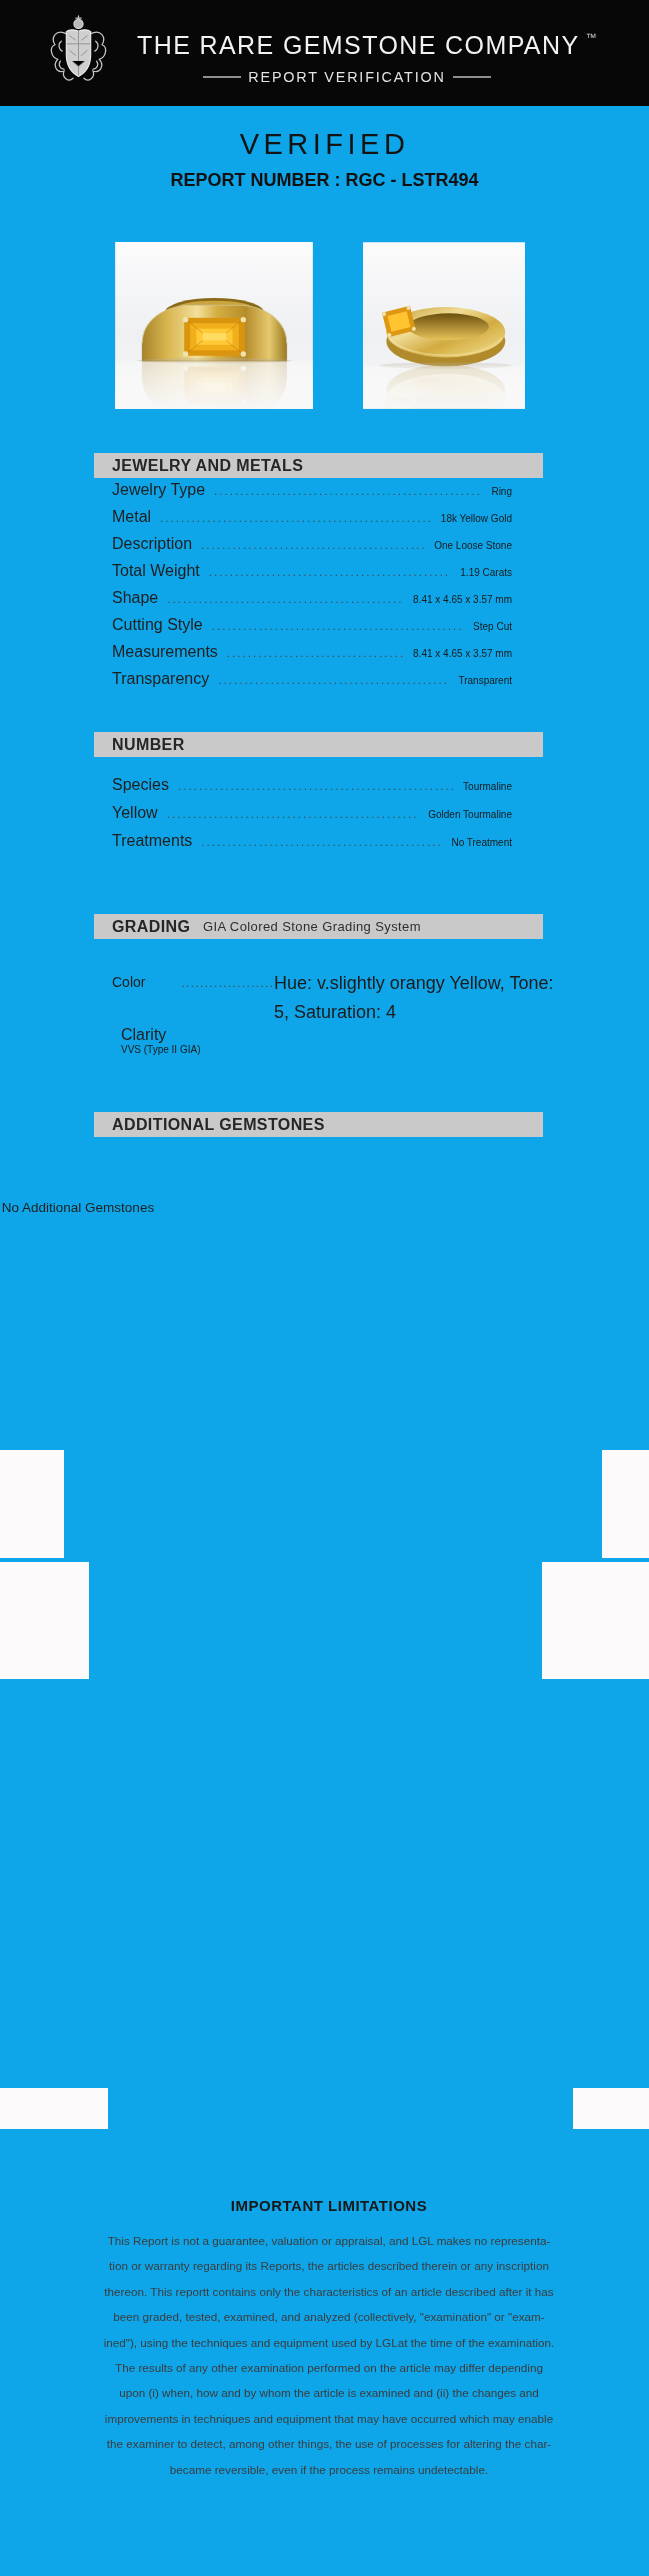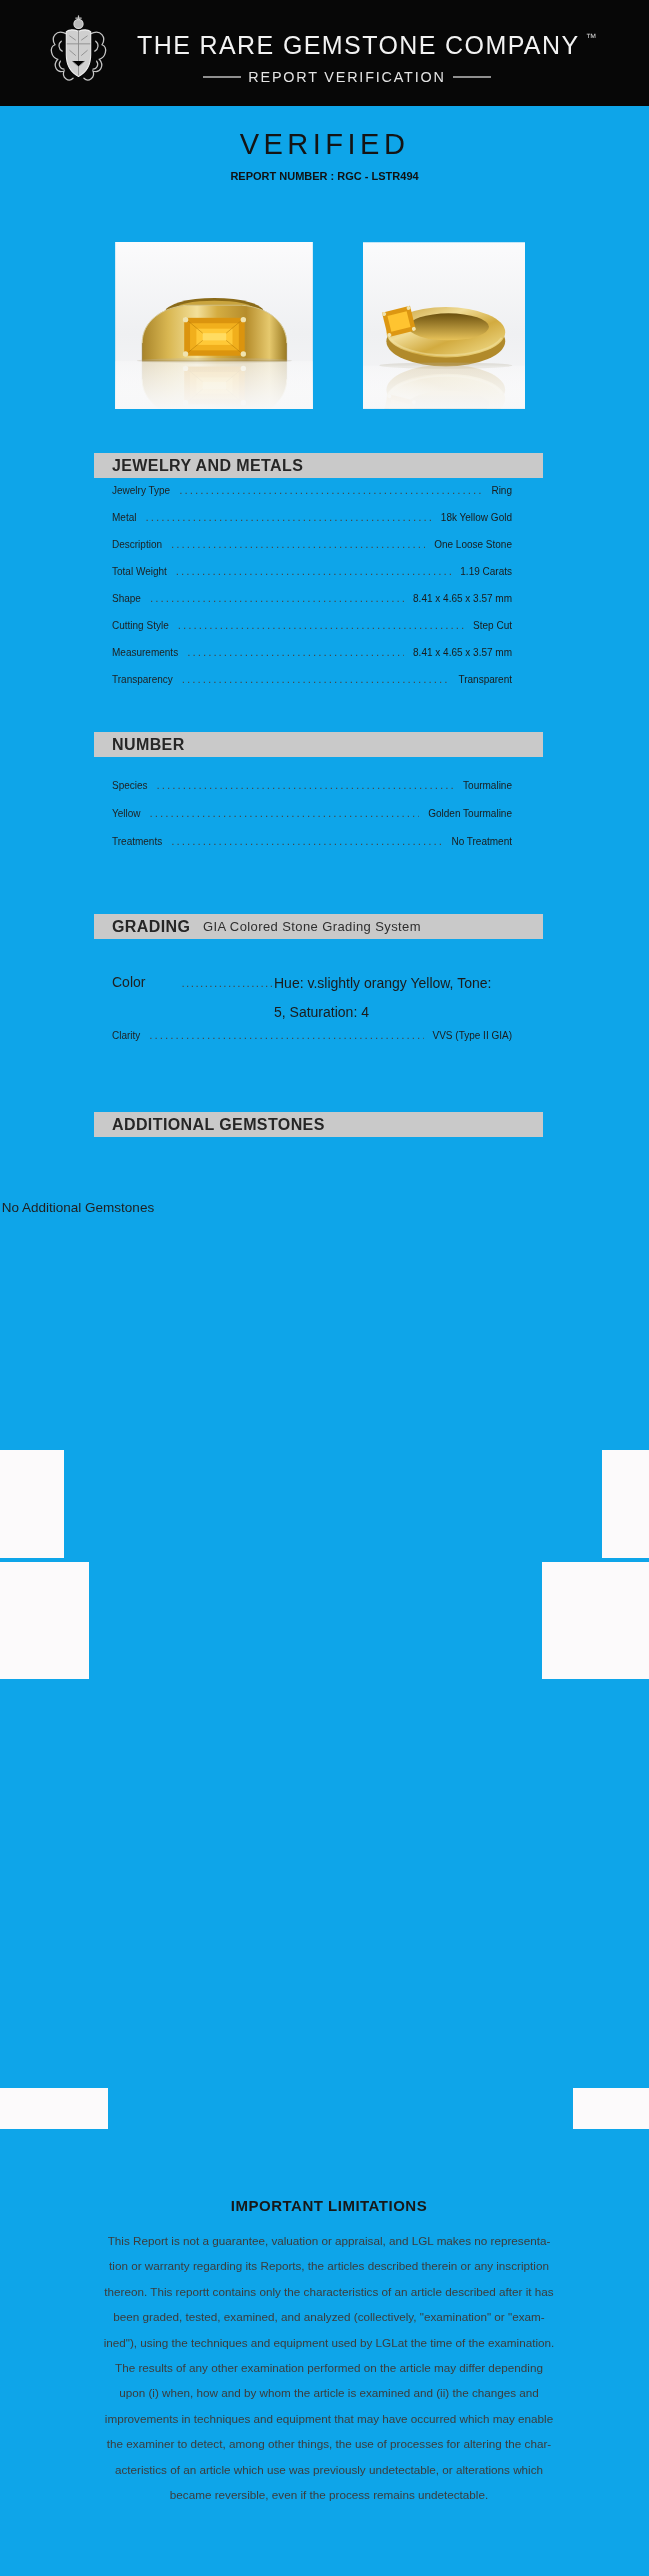--- a/index.html
+++ b/index.html
@@ -10,47 +10,47 @@
   
   .header{position:absolute;left:0;top:0;width:649px;height:106px;background:#070707;}
   .crest{position:absolute;left:45px;top:14.4px;width:67px;height:76px;}
   .brand{position:absolute;left:137px;top:31px;font-size:25px;letter-spacing:1.4px;color:#f2f2f2;white-space:nowrap;}
   .brand .tm{font-size:10.8px;color:#c9c9c9;vertical-align:top;margin-left:6.3px;letter-spacing:0;}
   .subtitle-row{position:absolute;left:135px;top:69px;width:424px;display:flex;align-items:center;justify-content:center;gap:7px;}
   .subtitle-dash{width:38px;height:1.8px;background:#8f8f8f;}
   .subtitle{font-size:14.4px;letter-spacing:1.8px;color:#e4e4e4;white-space:nowrap;}
   
   .verified{position:absolute;left:0;top:128px;width:649px;text-align:center;font-size:29px;letter-spacing:4.5px;color:#141414;}
-  .report-number{position:absolute;left:0;top:170px;width:649px;text-align:center;font-size:11px;font-weight:bold;color:#111;}
+  .report-number{position:absolute;left:0;top:170px;width:649px;text-align:center;font-size:18px;font-weight:bold;color:#111;}
   
   .photo{position:absolute;top:242px;height:167px;}
   .photo.p1{left:115px;width:198px;}
   .photo.p2{left:363px;width:162px;}
   
   .bar{position:absolute;left:94px;width:449px;height:25px;background:#c9c9c9;display:flex;align-items:center;padding-left:18px;box-sizing:border-box;}
   .bar .bar-title{font-size:16px;font-weight:bold;color:#262626;letter-spacing:0.4px;}
   .bar .bar-sub{font-size:13px;color:#2e2e2e;margin-left:12.6px;letter-spacing:0.4px;}
   
   .rows{position:absolute;left:94px;width:418px;}
   .spec-row{display:flex;align-items:baseline;padding-left:18px;box-sizing:border-box;}
-  .spec-row .label{font-size:10px;color:#1f1f1f;white-space:nowrap;}
+  .spec-row .label{font-size:16px;color:#1f1f1f;white-space:nowrap;}
   .leader{flex:1;overflow:hidden;white-space:nowrap;margin:0 9px;min-width:18px;}
   .leader::after{content:"......................................................................................................";font-size:11.7px;letter-spacing:2px;color:#474747;}
   .spec-row .value{font-size:10px;color:#1b1b1b;white-space:nowrap;}
   .jewelry-rows .spec-row{height:27px;}
   .results-rows .spec-row{height:28px;}
   
   .color-row{position:absolute;left:94px;top:969px;width:465px;display:flex;padding-left:18px;box-sizing:border-box;}
   .color-label-wrap{display:flex;align-items:baseline;width:162px;padding-top:4.5px;gap:36px;}
   .color-label{font-size:14px;color:#1f1f1f;}
   .color-leader{overflow:hidden;white-space:nowrap;width:106px;}
   .color-leader::after{content:"..............................................";font-size:11.7px;letter-spacing:1.4px;color:#474747;}
-  .color-value{width:285px;font-size:14px;color:#1b1b1b;line-height:29px;}
+  .color-value{width:285px;font-size:18px;color:#1b1b1b;line-height:29px;}
   .clarity-row-pos{position:absolute;left:94px;top:1026px;width:418px;}
-  .clarity-row-pos .spec-row{height:27px;}
+  .clarity-row-pos .spec-row{height:27px;flex-direction:column;}
   
   .no-additional{position:absolute;left:1.8px;top:1200px;font-size:13.5px;color:#1f1f1f;}
   
   .ghost{position:absolute;background:#fcfafb;}
   
   .limitations-title{position:absolute;left:99px;top:2197px;width:460px;text-align:center;font-size:15px;font-weight:bold;letter-spacing:0.5px;color:#181818;}
   .limitations-body{position:absolute;left:99px;top:2228px;width:460px;text-align:center;font-size:11.7px;line-height:25.4px;color:#3c3c3c;}
 </style>
 </head>
 <body>
@@ -269,18 +269,17 @@
   <div class="limitations-body">
     <div>This Report is not a guarantee, valuation or appraisal, and LGL makes no representa-</div>
     <div>tion or warranty regarding its Reports, the articles described therein or any inscription</div>
     <div>thereon. This reportt contains only the characteristics of an article described after it has</div>
     <div>been graded, tested, examined, and analyzed (collectively, "examination" or "exam-</div>
     <div>ined"), using the techniques and equipment used by LGLat the time of the examination.</div>
     <div>The results of any other examination performed on the article may differ depending</div>
     <div>upon (i) when, how and by whom the article is examined and (ii) the changes and</div>
     <div>improvements in techniques and equipment that may have occurred which may enable</div>
     <div>the examiner to detect, among other things, the use of processes for altering the char-</div>
-    <div>acteristics of an article which use was previously undetectable, or alterations which</div>
     <div>became reversible, even if the process remains undetectable.</div>
   </div>
 
 </div>
 
 
 </body></html>

